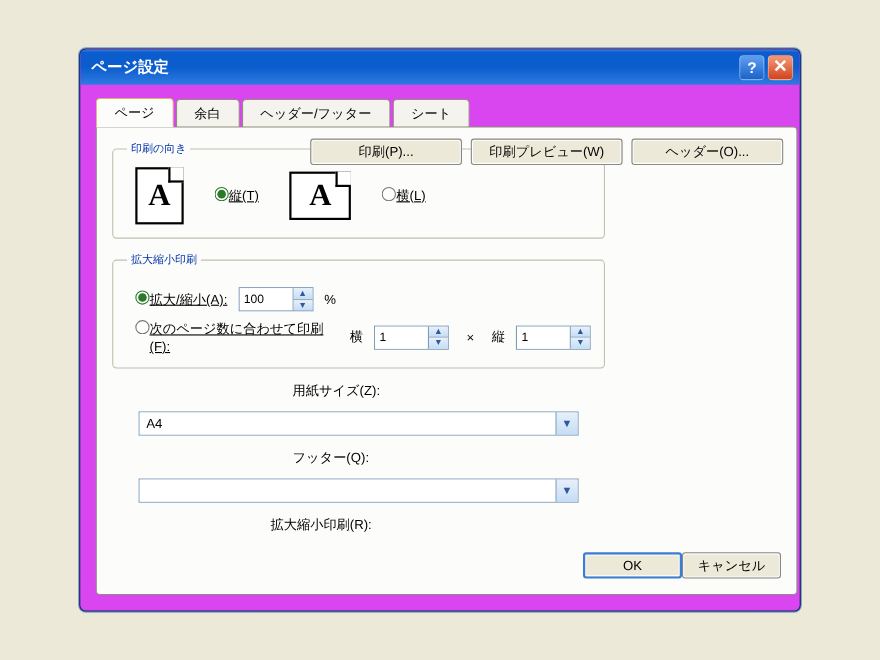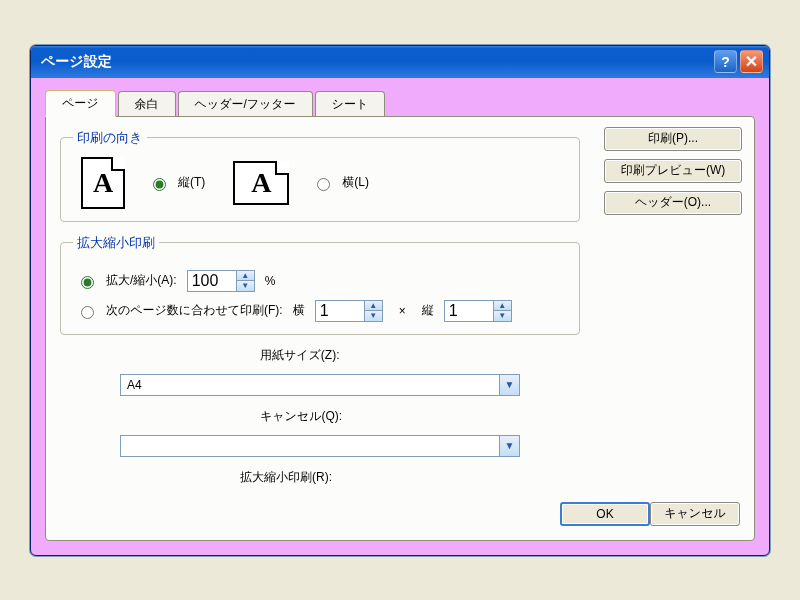--- a/index.html
+++ b/index.html
@@ -7,22 +7,22 @@
       font-family: "MS UI Gothic", "Tahoma", sans-serif;
       font-size: 12px;
       background: #ece9d8;
       display: flex;
       align-items: center;
       justify-content: center;
       height: 600px;
       width: 800px;
     }
     .dialog {
-      width: 740px;
-      background: #f0abfc;
+      width: 656px;
+      background: #d946ef;
       border: 1px solid #0a246a;
       border-radius: 6px;
       overflow: hidden;
       box-shadow: 0 0 0 1px #7b9ebd;
     }
     .titlebar {
       background: linear-gradient(to bottom, #3c7fdd 0%, #0b5dcd 8%, #0b5dcd 50%, #2e7ae0 100%);
       color: #fff;
       padding: 6px 6px 6px 10px;
       display: flex;
@@ -43,21 +43,21 @@
       border: 1px solid rgba(255,255,255,0.35);
       cursor: pointer;
     }
     .tbtn.help { background: linear-gradient(to bottom,#5f9ef2,#1b63c8); }
     .tbtn.close {
       background: linear-gradient(to bottom,#f29a7a,#d1431b);
       font-size: 16px;
       line-height: 1;
     }
     .content {
-      padding: 12px 14px 14px 14px;
+      padding: 12px 2px 14px 14px;
     }
     .tabs {
       display: flex;
       gap: 0;
       margin-bottom: -1px;
     }
     .tab {
       padding: 4px 16px;
       border: 1px solid #8e8e7a;
       border-bottom: none;
@@ -86,21 +86,21 @@
     }
     fieldset {
       border: 1px solid #c0c0b0;
       border-radius: 4px;
       padding: 10px 12px 12px 12px;
       margin-bottom: 12px;
     }
     legend {
       color: #0033aa;
       padding: 0 4px;
-      font-size: 13px;
+      font-size: 10px;
     }
     .row { display: flex; align-items: center; }
     .orient-row { gap: 28px; padding-left: 8px; }
     .page-icon {
       width: 44px; height: 52px;
       border: 2px solid #000;
       display: flex; align-items: center; justify-content: center;
       font-family: "Times New Roman", serif;
       font-size: 28px; font-weight: bold;
       position: relative;
@@ -109,49 +109,50 @@
     .page-icon.landscape { width: 56px; height: 44px; }
     .page-icon::after {
       content: "";
       position: absolute; top: -2px; right: -2px;
       width: 12px; height: 12px;
       background: #fff;
       border-left: 2px solid #000;
       border-bottom: 2px solid #000;
     }
     .radio-wrap {
-      display: flex; align-items: flex-end; gap: 12px;
+      display: flex; align-items: flex-start; gap: 0;
       cursor: pointer;
+      text-decoration: underline;
     }
     input[type=radio] { accent-color: #2a7a2a; margin: 0; cursor: pointer; }
     .side-buttons {
       position: absolute;
       top: 10px; right: 12px;
-      display: flex; flex-direction: column; gap: 8px;
+      display: flex; flex-direction: row; gap: 8px;
     }
     .wbtn {
       min-width: 138px;
       padding: 2px 10px;
       background: #ece9d8;
       border: 1px solid #888;
       border-radius: 3px;
       box-shadow: inset 0 0 0 1px #fff;
       cursor: pointer;
       text-align: center;
       font-size: 12px;
       height: 24px;
     }
     .spin {
       display: inline-flex;
       border: 1px solid #7f9db9;
       height: 22px;
       background: #fff;
     }
     .spin input {
-      width: 48px; border: none; padding: 0 4px; font-size: 16px;
+      width: 48px; border: none; padding: 0 4px; font-size: 11px;
     }
     .spin .arrows {
       width: 18px; display: flex; flex-direction: column;
       border-left: 1px solid #7f9db9;
     }
     .spin .arrows div {
       flex: 1; display: flex; align-items: center; justify-content: center;
       background: linear-gradient(#e8f0fa,#c5ddf6);
       color: #2c5a9a; font-size: 8px; cursor: pointer;
     }
@@ -285,21 +286,21 @@
 
       <div class="form-row">
         <span class="lbl">用紙サイズ(Z):</span>
         <div class="combo" style="min-width:400px">
           <input type="text" value="A4" style="">
           <div class="dd">▼</div>
         </div>
       </div>
 
       <div class="form-row">
-        <span class="lbl">キャンセル(Q):</span>
+        <span class="lbl">フッター(Q):</span>
         <div class="combo" style="min-width:400px">
           <input type="text" value="" style="">
           <div class="dd">▼</div>
         </div>
       </div>
 
       <div class="form-row">
         <span class="lbl" style="width:160px">拡大縮小印刷(R):</span>
       </div>
 

